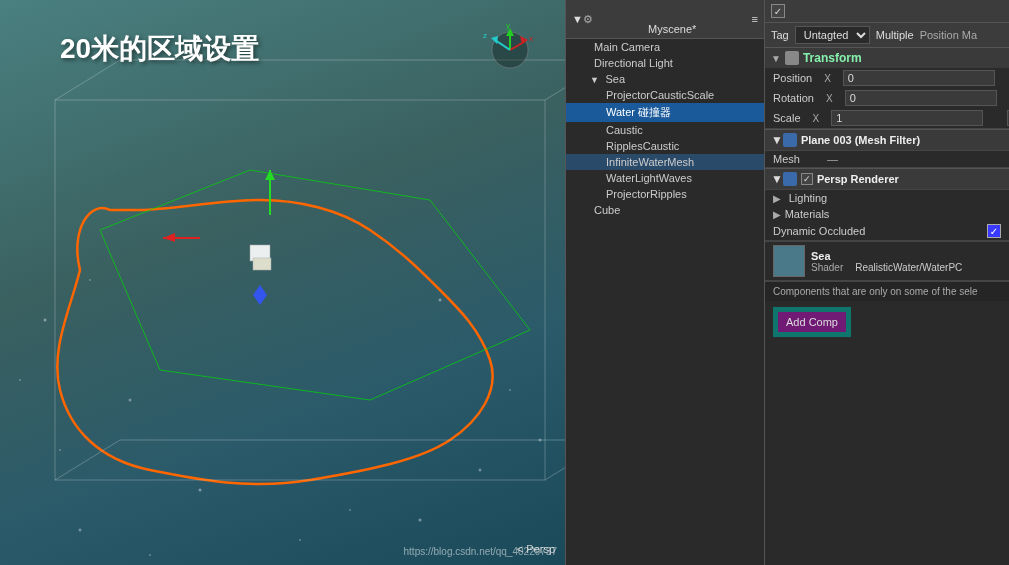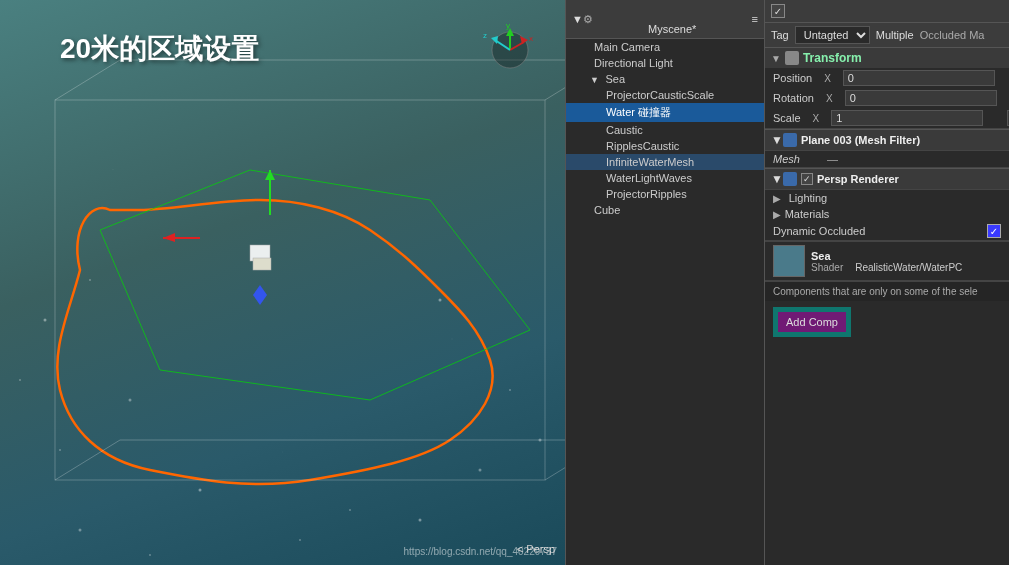--- a/index.html
+++ b/index.html
@@ -43,21 +43,21 @@
     .section-title { font-weight: bold; font-size: 12px; color: #86efac; }
 
     .transform-row { display: flex; align-items: center; padding: 2px 8px; font-size: 11px; gap: 12px; }
     .transform-label { width: 60px; color: #ccc; }
     .transform-axis { width: 14px; color: #aaa; font-size: 10px; }
     .transform-val { background: #3a3a3a; border: 1px solid #555; color: #ddd; padding: 1px 4px; font-size: 11px; flex: 1; }
 
     .mesh-filter-header { display: flex; align-items: center; padding: 3px 6px; background: #3a3a3a; border-top: 1px solid #555; border-bottom: 1px solid #444; }
     .mesh-filter-title { font-weight: bold; font-size: 11px; color: #eee; }
     .mesh-row { display: flex; align-items: center; padding: 2px 8px; font-size: 11px; gap: 4px; }
-    .mesh-label { width: 50px; color: #ccc; font-style: italic; }
+    .mesh-label { width: 50px; color: #ccc; }
     .mesh-dash { color: #aaa; }
 
     .mesh-renderer-header { display: flex; align-items: center; padding: 3px 6px; background: #3a3a3a; border-top: 1px solid #555; border-bottom: 1px solid #444; }
     .lighting-row { display: flex; align-items: center; padding: 2px 8px; font-size: 11px; gap: 4px; cursor: pointer; }
     .lighting-label { color: #ccc; }
     .materials-row { display: flex; align-items: center; padding: 2px 8px; font-size: 11px; cursor: pointer; }
     .materials-label { color: #ccc; }
     .dynamic-row { display: flex; align-items: center; padding: 2px 8px; font-size: 11px; gap: 4px; }
     .dynamic-label { flex: 1; color: #ccc; }
     .checkbox-checked { width: 14px; height: 14px; background: #3a3aff; border: 1px solid #aaa; display: flex; align-items: center; justify-content: center; color: white; font-size: 10px; }
@@ -228,21 +228,21 @@
         <span style="font-size:10px;color:#ddd;">✓</span>
       </div>
     </div>
 
     <div class="tag-row">
       <span>Tag</span>
       <select class="select-box">
         <option>Untagted</option>
       </select>
       <span>Multiple</span>
-      <span style="color:#aaa;">Occluded Ma</span>
+      <span style="color:#aaa;">Position Ma</span>
     </div>
 
     <div class="inspector-scroll">
 
       
       <div class="section">
         <div class="section-header">
           <span class="arrow">▼</span>
           <span class="small-icon" style="background:#888;margin-right:4px;"></span>
           <span class="section-title">Transform</span>

